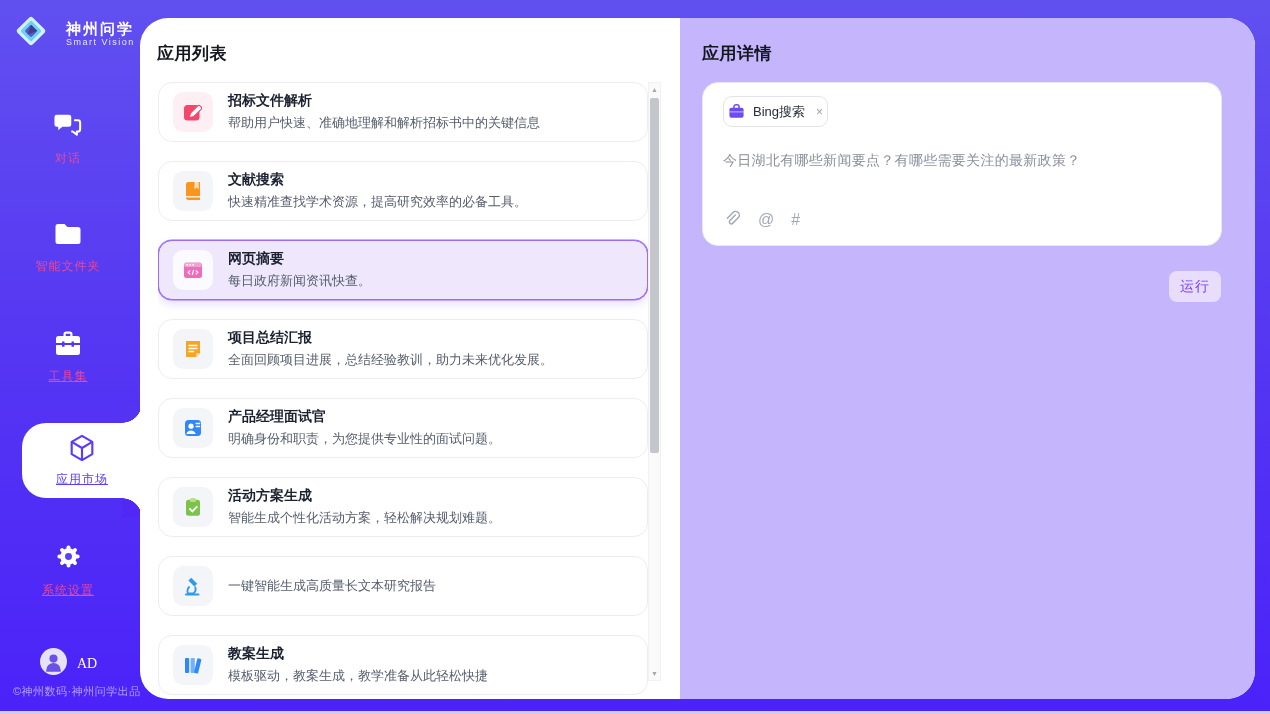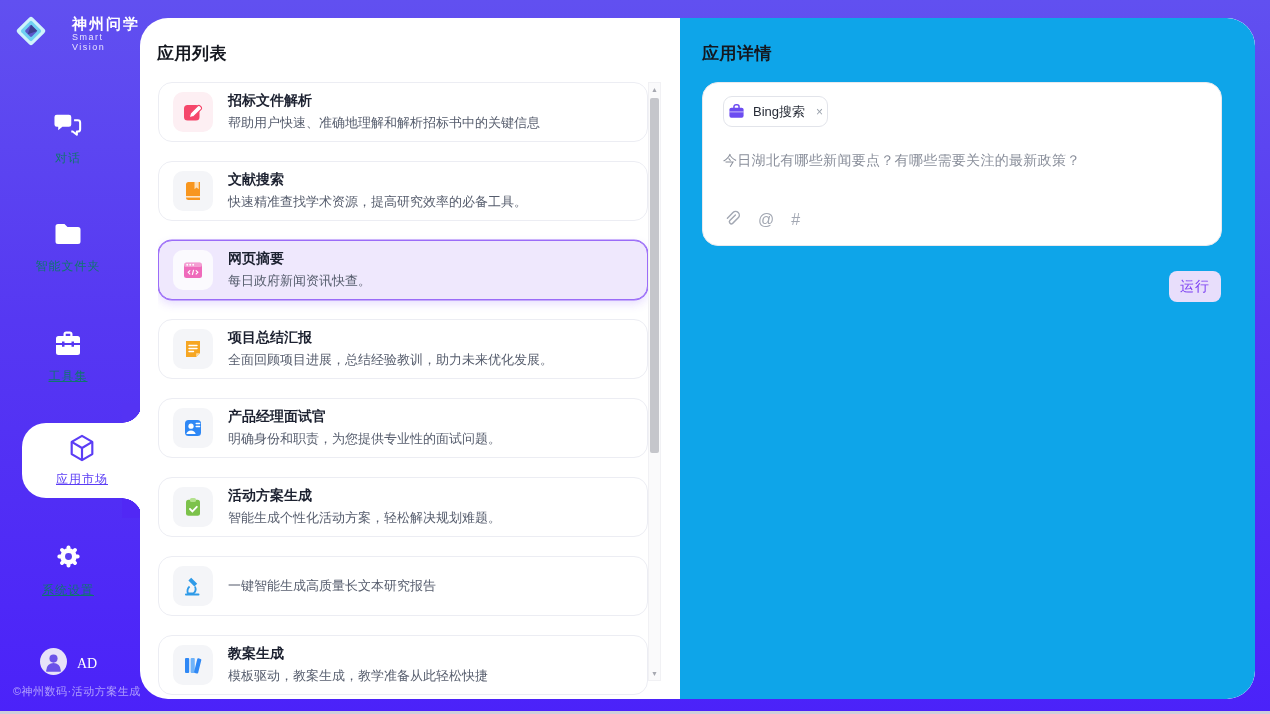--- a/index.html
+++ b/index.html
@@ -7,24 +7,24 @@
   body {
     position: relative;
     overflow: hidden;
     font-family: "Liberation Sans", "DejaVu Sans", sans-serif;
     background: linear-gradient(180deg, #6150F0 0%, #5638F2 45%, #4B22F9 100%);
   }
   .bottom-strip { position:absolute; left:0; right:0; bottom:0; height:3px; background:#CDCFDB; }
 
   
   .sidebar { position:absolute; left:0; top:0; width:140px; height:714px; }
-  .logo { position:absolute; top:13px; left:13px; display:flex; align-items:center; gap:23px; }
+  .logo { position:absolute; top:13px; left:13px; display:flex; align-items:center; gap:17px; }
   .logo-cn { color:#fff; font-weight:bold; font-size:15px; letter-spacing:2px; line-height:17px; }
   .logo-en { color:#E8E4FF; font-size:9px; letter-spacing:1.5px; }
-  .nav-item { position:absolute; left:0; width:136px; display:flex; flex-direction:column; align-items:center; gap:9px; color:#0f766e; font-size:12px; cursor:pointer; }
+  .nav-item { position:absolute; left:0; width:136px; display:flex; flex-direction:column; align-items:center; gap:9px; color:#ec4899; font-size:12px; cursor:pointer; }
   .nav-item .lbl { letter-spacing:1px; }
   .underlined { text-decoration: underline; }
   .nav-chat { top:112px; } .nav-folder { top:222px; } .nav-tools { top:330px; } .nav-settings { top:543px; }
 
   .nav-active { position:absolute; left:22px; top:423px; width:120px; height:75px; background:#fff;
     border-radius:24px 0 0 24px; display:flex; flex-direction:column; align-items:center; justify-content:center;
     gap:5px; color:#5B3DF5; font-size:12px; cursor:pointer; }
   .nav-active::before { content:''; position:absolute; right:0; top:-20px; width:20px; height:20px;
     background: radial-gradient(circle at 0 0, #5433F3 19.5px, #fff 20px); }
   .nav-active::after { content:''; position:absolute; right:0; bottom:-20px; width:20px; height:20px;
@@ -48,21 +48,21 @@
   .bg-pink { background:#FDEFF3; } .bg-gray { background:#F4F5F8; } .bg-lav { background:#FBFAFE; }
   .app-text { display:flex; flex-direction:column; gap:4px; }
   .app-name { font-size:14px; font-weight:bold; color:#1C2130; }
   .app-desc { font-size:13px; color:#565D6D; }
 
   .scrollbar { position:absolute; right:19px; top:64px; bottom:18px; width:13px; background:#FAFAFB; border:1px solid #F1F1F4; }
   .sb-arrow { position:absolute; left:0; width:100%; text-align:center; font-size:7px; color:#A6A8B0; cursor:pointer; }
   .sb-up { top:3px; } .sb-down { bottom:3px; }
   .sb-thumb { position:absolute; left:1px; top:15px; width:9px; height:355px; background:#C5C6CB; border-radius:2px; cursor:pointer; }
 
-  .detail-section { flex:1; background:#0ea5e9; position:relative; border-radius:0 28px 28px 0; }
+  .detail-section { flex:1; background:#c4b5fd; position:relative; border-radius:0 28px 28px 0; }
   .detail-card { position:absolute; left:22px; top:64px; width:520px; height:164px; background:#fff;
     border:1px solid #E8E9EE; border-radius:16px; }
   .tool-chip { position:absolute; left:20px; top:13px; height:31px; border:1px solid #E2E4EA; border-radius:9px;
     padding:0 4px; display:inline-flex; align-items:center; gap:8px; font-size:13px; color:#262B36; background:#fff; cursor:default; }
   .chip-close { font-size:12px; color:#99A0AB; margin-left:3px; cursor:pointer; }
   .query-text { position:absolute; left:20px; top:69px; font-size:14px; color:#8A8F9B; letter-spacing:.3px; }
   .attach-row { position:absolute; left:20px; bottom:16px; display:flex; align-items:center; gap:17px; }
   .attach-glyph { font-size:16px; color:#A3A8B3; cursor:pointer; }
   .run-btn { position:absolute; right:34px; top:253px; width:52px; height:31px; background:#E8DEFB; color:#7B3FF2;
     border:none; border-radius:8px; font-size:14px; display:flex; align-items:center; justify-content:center;
@@ -149,21 +149,21 @@
     <span>
       <svg width="27" height="27" viewBox="0 0 28 28">
         <circle cx="14" cy="14" r="14" fill="#E7E2F8"></circle>
         <circle cx="14" cy="11" r="4.2" fill="#6A52E8"></circle>
         <path d="M6.5 23a7.5 7.5 0 0 1 15 0v1.5h-15z" fill="#6A52E8"></path>
       </svg>
     </span>
     <span>AD</span>
   </div>
 
-  <div class="side-footer">©神州数码·活动方案生成</div>
+  <div class="side-footer">©神州数码·神州问学出品</div>
 </div>
 
 <div class="main-panel">
 
   <div class="list-section">
     <div class="section-title">应用列表</div>
 
     <div class="apps-viewport">
 
       <div class="app-card">

